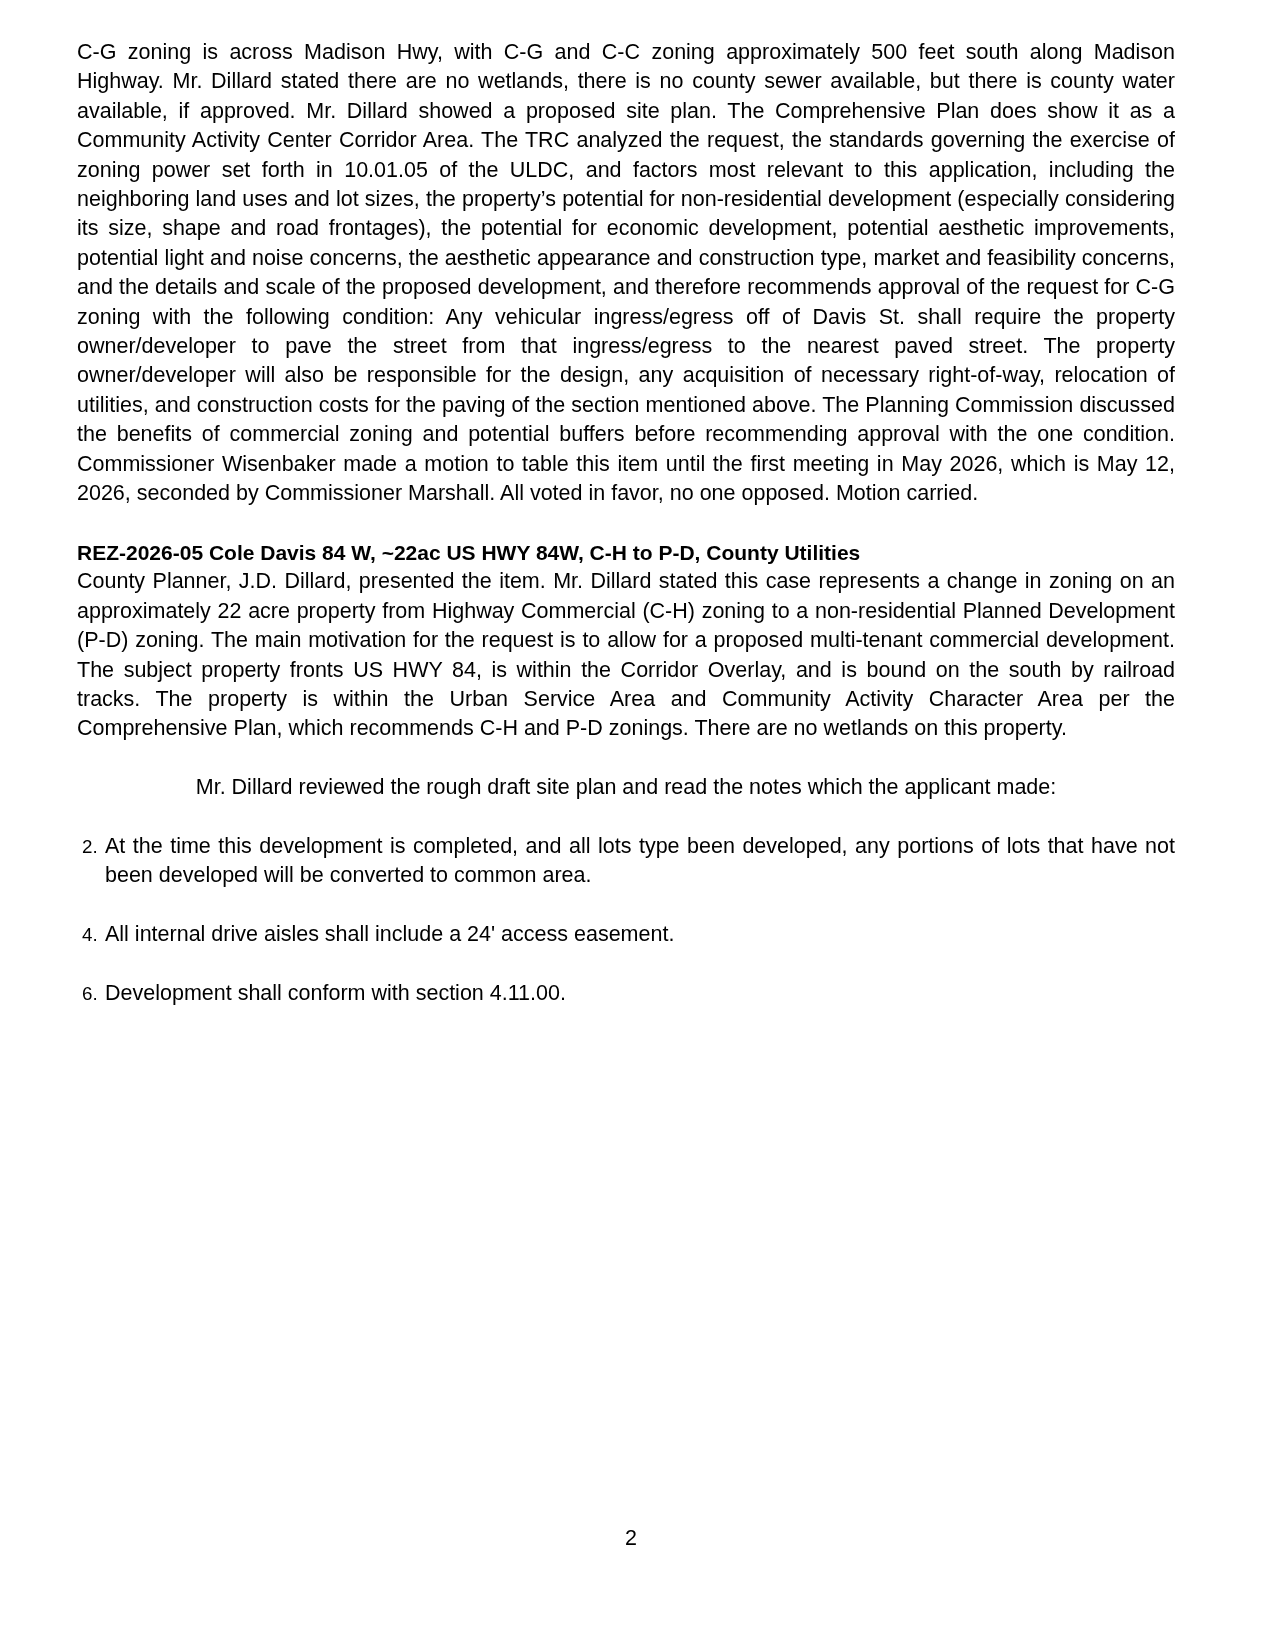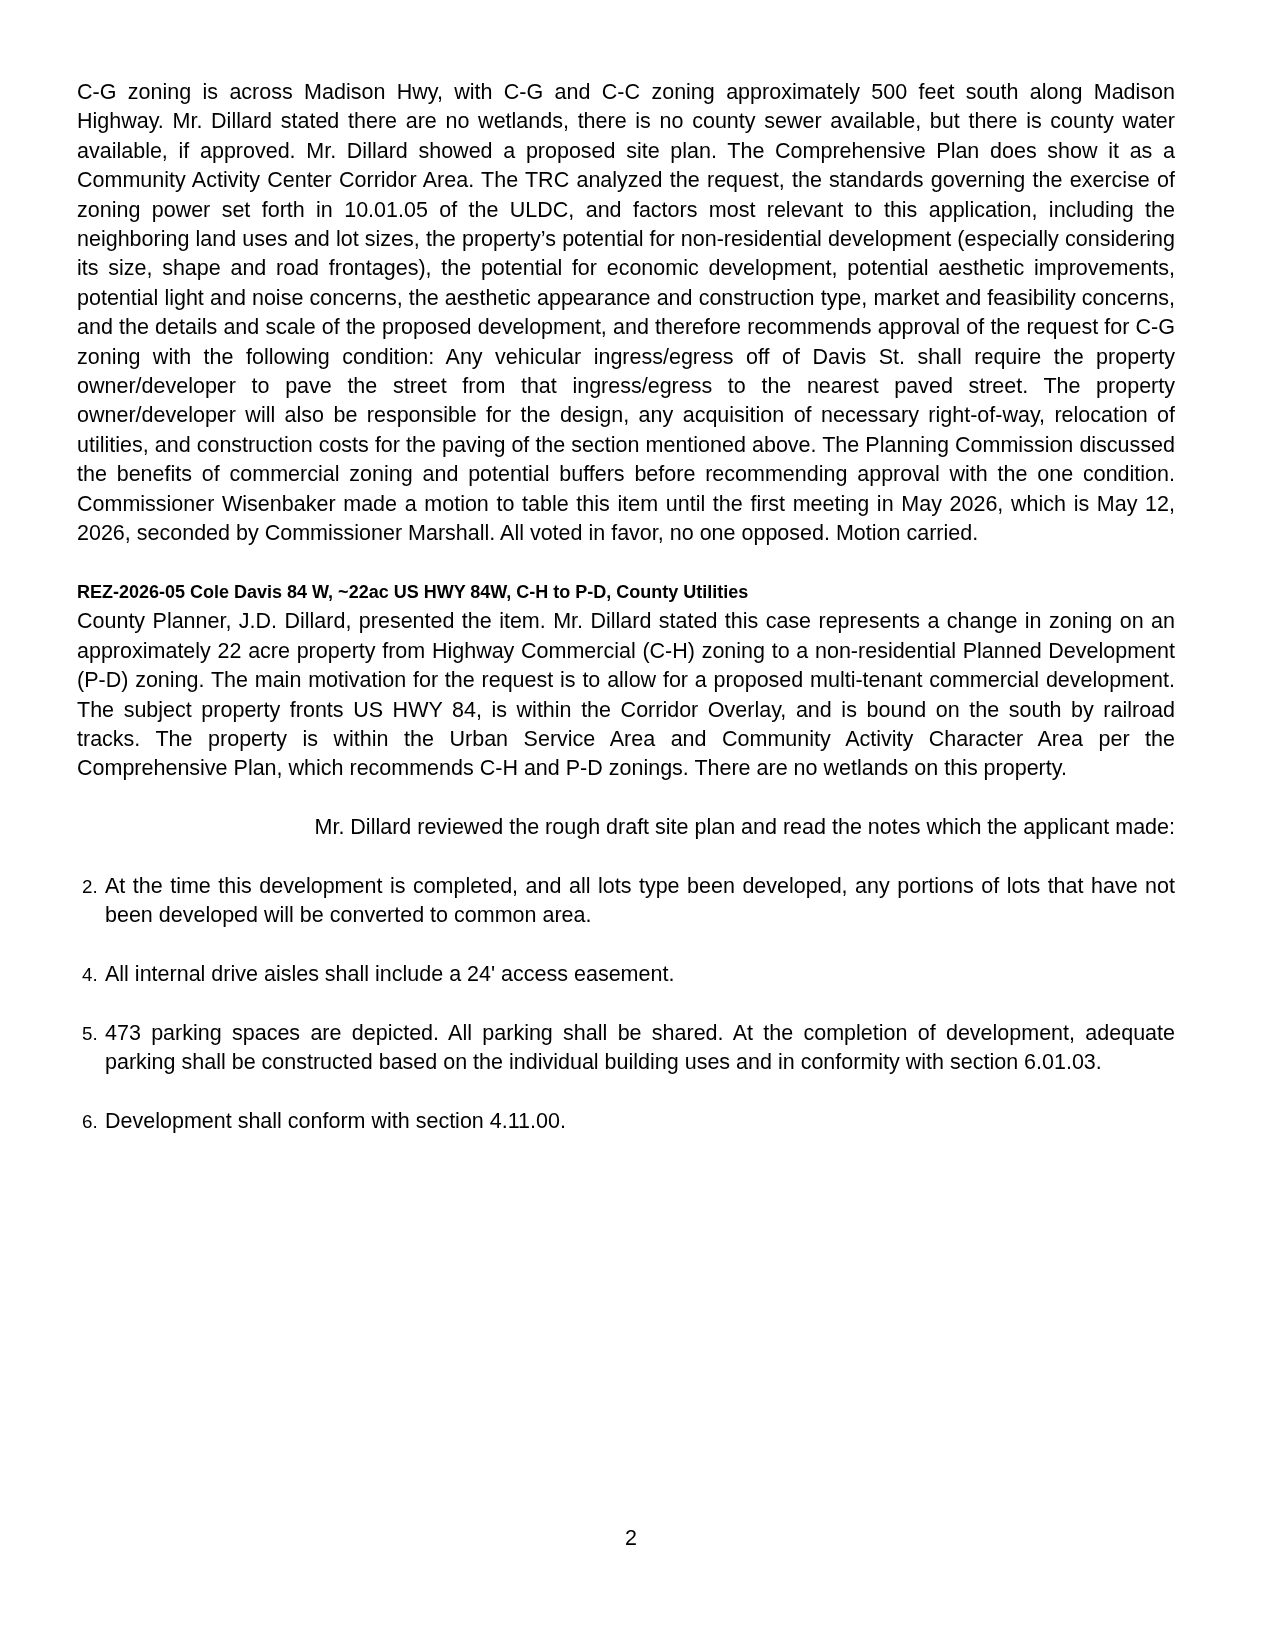--- a/index.html
+++ b/index.html
@@ -10,37 +10,37 @@
   .page {
     position: relative;
     width: 1262px;
     height: 1650px;
     box-sizing: border-box;
     background: #ffffff;
     color: #000000;
     font-family: "Liberation Sans", sans-serif;
     font-size: 21.5px;
     line-height: 29.4px;
-    padding: 78px 87px 0 77px;
+    padding: 38px 87px 0 77px;
     overflow: hidden;
   }
   .body-par {
     margin: 0 0 29.4px 0;
     text-align: justify;
   }
   .case-heading {
     margin: 0;
-    font-size: 18px;
+    font-size: 21px;
     font-weight: bold;
     line-height: 29.4px;
     text-align: left;
   }
   .intro-line {
     margin: 0 0 29.4px 0;
-    text-align: right;
+    text-align: center;
   }
   .notes-list {
     margin: 0;
     padding: 0;
     list-style: none;
   }
   .notes-list li {
     padding-left: 28px;
     margin: 0 0 29.4px 0;
     text-align: justify;
@@ -72,19 +72,18 @@
 
   <h2 class="case-heading">REZ-2026-05 Cole Davis 84 W, ~22ac US HWY 84W, C-H to P-D, County Utilities</h2>
 
   <p class="body-par">County Planner, J.D. Dillard, presented the item. Mr. Dillard stated this case represents a change in zoning on an approximately 22 acre property from Highway Commercial (C-H) zoning to a non-residential Planned Development (P-D) zoning. The main motivation for the request is to allow for a proposed multi-tenant commercial development. The subject property fronts US HWY 84, is within the Corridor Overlay, and is bound on the south by railroad tracks. The property is within the Urban Service Area and Community Activity Character Area per the Comprehensive Plan, which recommends C-H and P-D zonings. There are no wetlands on this property.</p>
 
   <p class="intro-line">Mr. Dillard reviewed the rough draft site plan and read the notes which the applicant made:</p>
 
   <ol class="notes-list">
     <li><span class="list-num">2.</span><span>At the time this development is completed, and all lots type been developed, any portions of lots that have not been developed will be converted to common area.</span></li>
     <li><span class="list-num">4.</span><span>All internal drive aisles shall include a 24' access easement.</span></li>
-    <li><span class="list-num">5.</span><span>473 parking spaces are depicted. All parking shall be shared. At the completion of development, adequate parking shall be constructed based on the individual building uses and in conformity with section 6.01.03.</span></li>
     <li><span class="list-num">6.</span><span>Development shall conform with section 4.11.00.</span></li>
   </ol>
 
   <div class="page-number">2</div>
 
 </div>
 
 </body></html>

